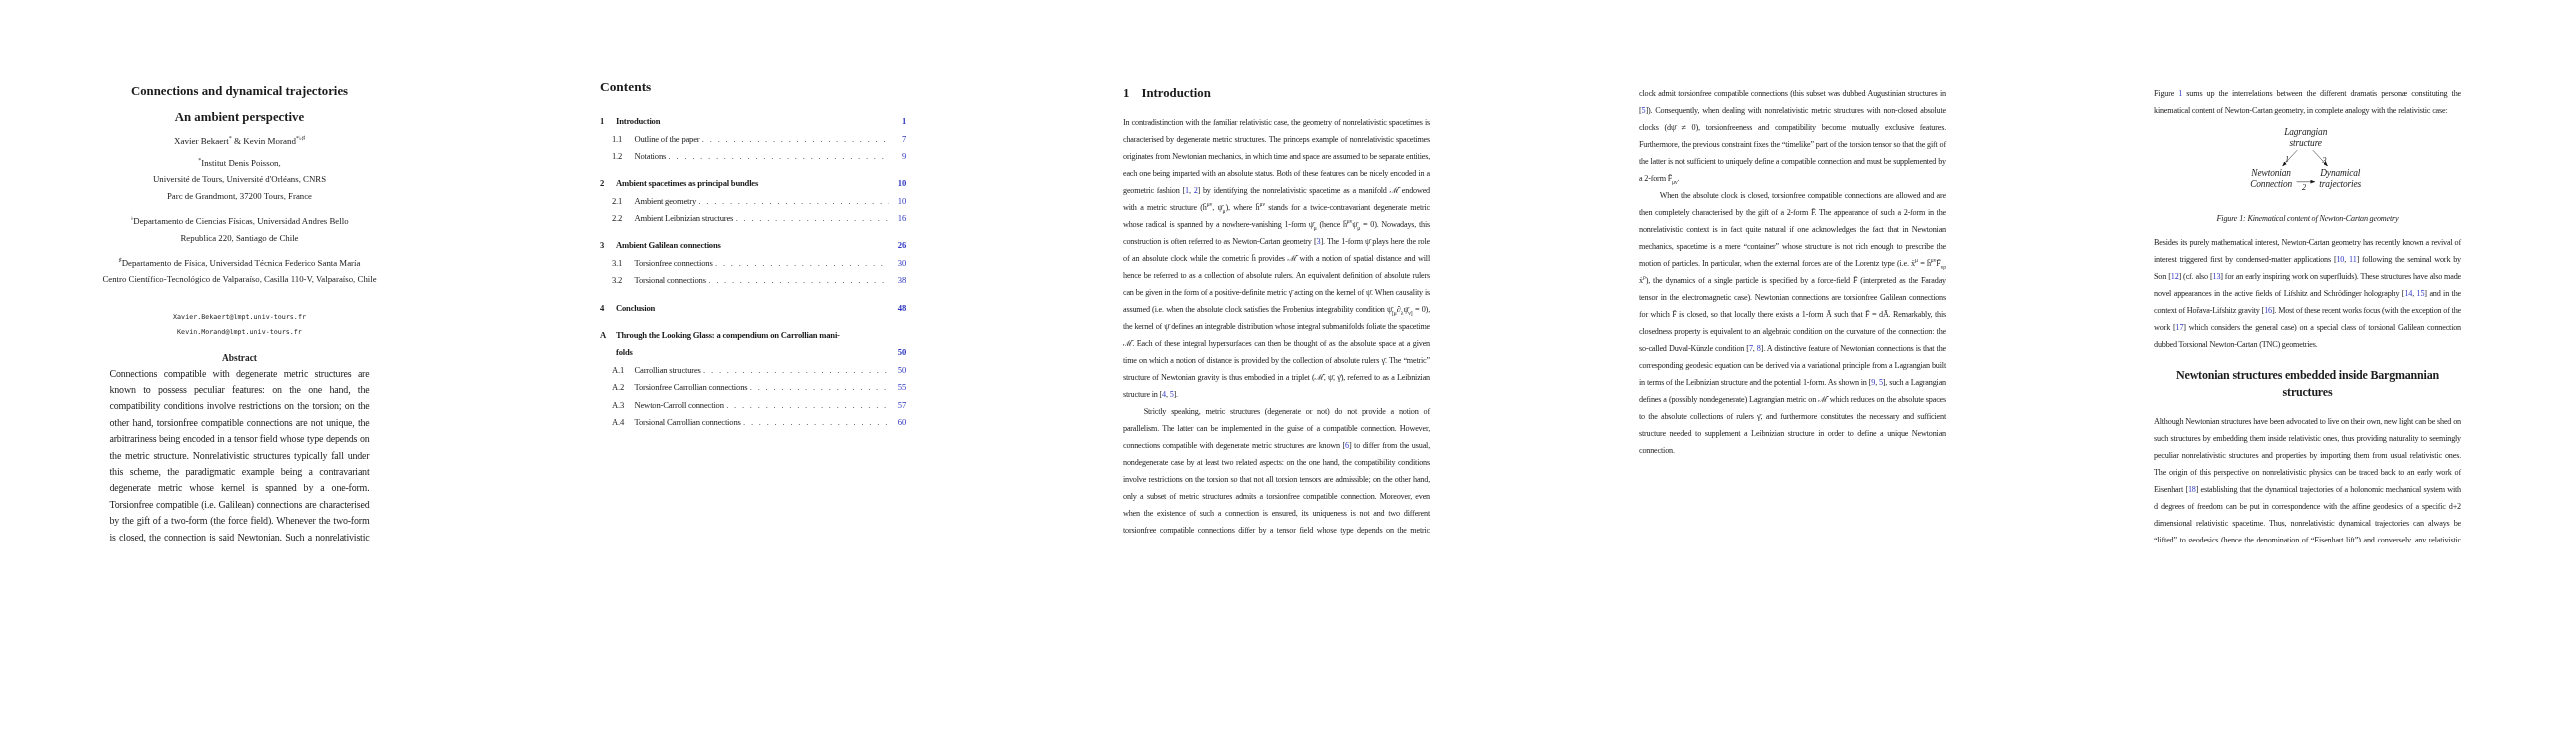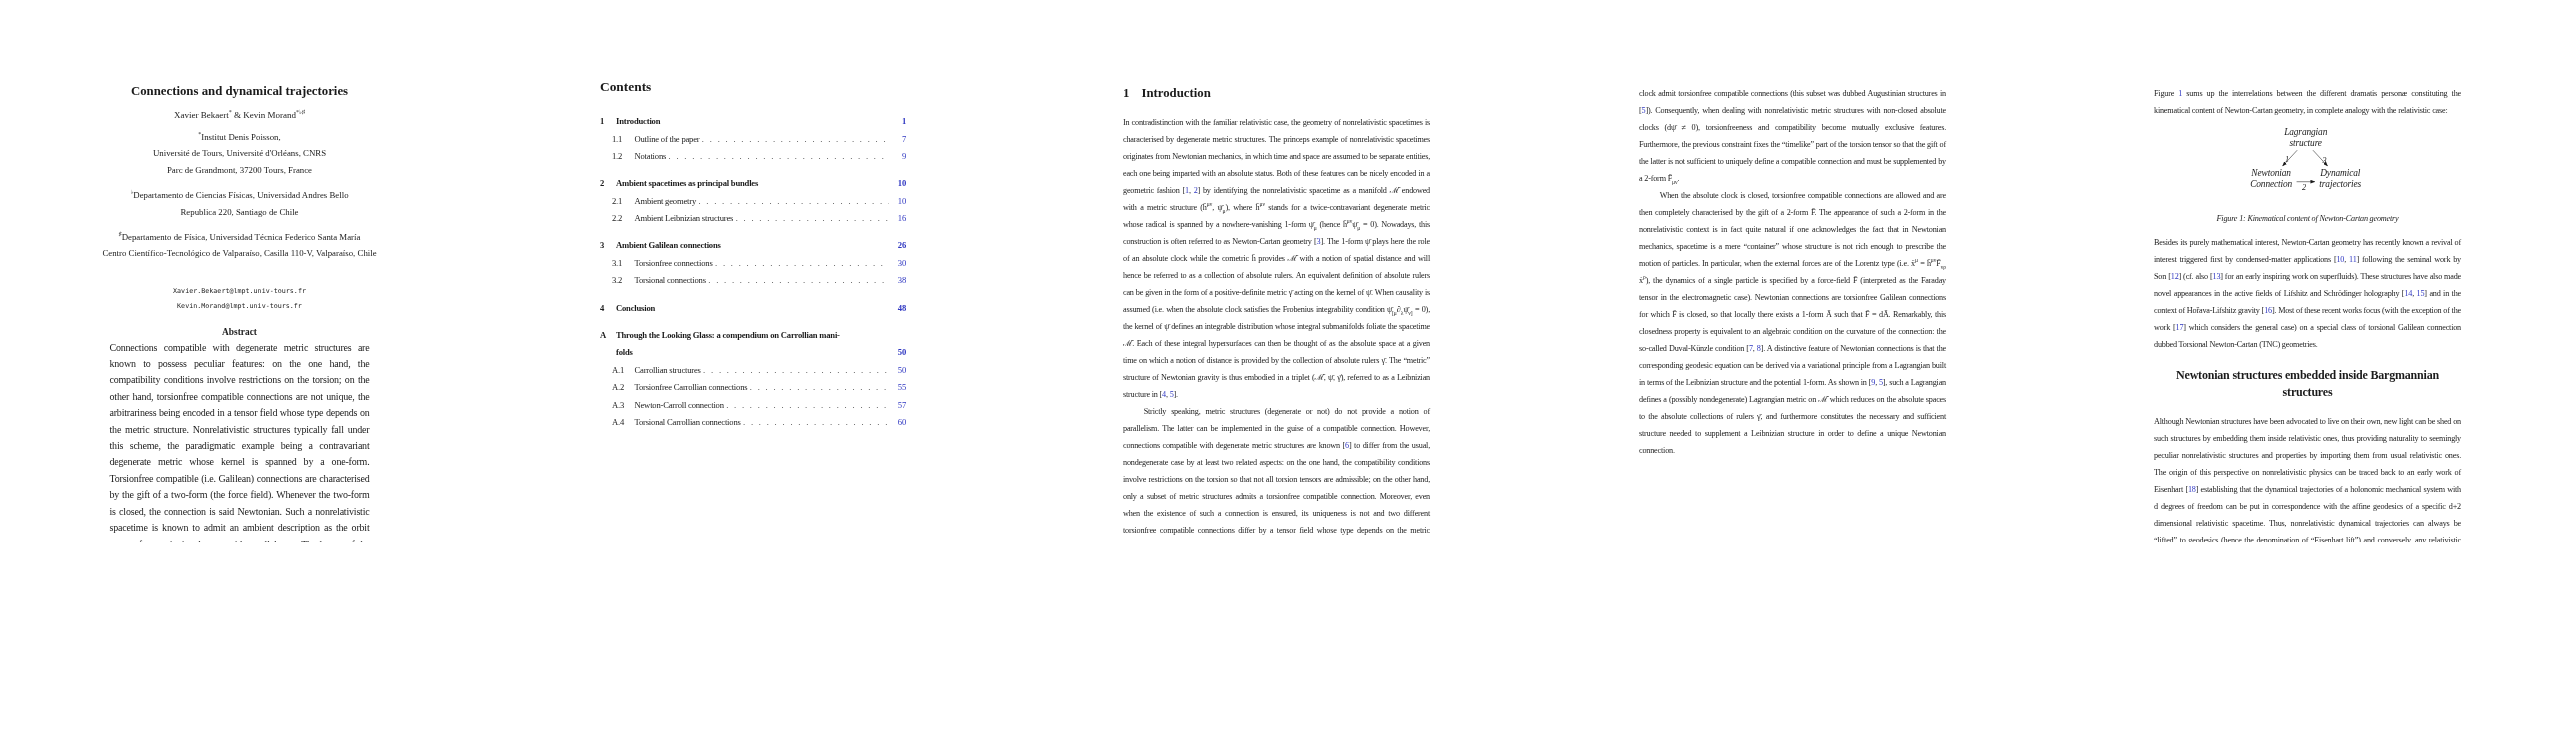--- a/index.html
+++ b/index.html
@@ -63,20 +63,21 @@
 <body>
 
 <div class="canvas">
 
   <div class="watermark">arXiv:1505.03739v2  [hep-th]  30 Nov 2018</div>
 
   <section class="page p1">
     <div class="p1wrap">
       <div class="title">
         <div>Connections and dynamical trajectories</div>
+        <div>An ambient perspective</div>
       </div>
       <div class="authors"><span>Xavier Bekaert</span><sup>*</sup><span> &amp; Kevin Morand</span><sup>*♭♯</sup></div>
       <div>
           <div class="aff-group">
             <div><sup>*</sup><span>Institut Denis Poisson,</span></div>
             <div><span>Université de Tours, Université d'Orléans, CNRS</span></div>
             <div><span>Parc de Grandmont, 37200 Tours, France</span></div>
           </div>
           <div class="aff-group">
             <div><sup>♭</sup><span>Departamento de Ciencias Físicas, Universidad Andres Bello</span></div>

